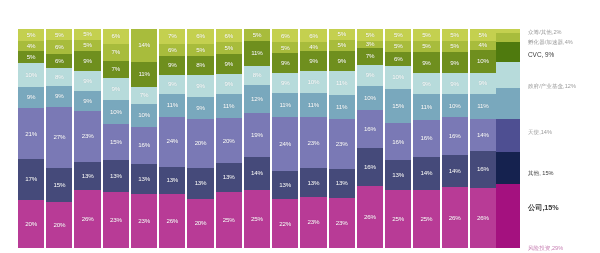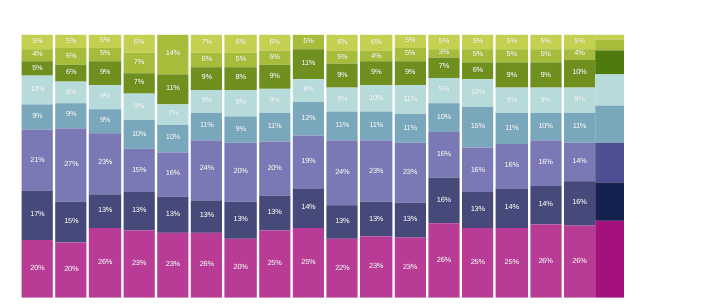--- a/index.html
+++ b/index.html
@@ -521,14 +521,24 @@
       <div class="kseg" style="height: 2%; background: rgb(196, 208, 79);"></div>
       <div class="kseg" style="height: 4%; background: rgb(168, 188, 60);"></div>
       <div class="kseg" style="height: 9%; background: rgb(79, 122, 14);"></div>
       <div class="kseg" style="height: 12%; background: rgb(183, 219, 219);"></div>
       <div class="kseg" style="height: 14%; background: rgb(121, 168, 189);"></div>
       <div class="kseg" style="height: 15%; background: rgb(78, 79, 146);"></div>
       <div class="kseg" style="height: 15%; background: rgb(21, 34, 79);"></div>
       <div class="kseg" style="height: 29%; background: rgb(164, 17, 127);"></div>
     </div>
 
+  <div id="legend-text">
+      <div class="lg-item" style="top: 4px; color: rgb(154, 154, 154);">众筹/其他,2%</div>
+      <div class="lg-item" style="top: 14px; color: rgb(154, 154, 154);">孵化器/加速器,4%</div>
+      <div class="lg-item mid" style="top: 26px; color: rgb(58, 58, 58);">CVC, 9%</div>
+      <div class="lg-item" style="top: 58px; color: rgb(154, 154, 154);">政府/产业基金,12%</div>
+      <div class="lg-item" style="top: 104px; color: rgb(154, 154, 154);">天使,14%</div>
+      <div class="lg-item" style="top: 145px; color: rgb(58, 58, 58);">其他, 15%</div>
+      <div class="lg-item big" style="top: 178px; color: rgb(58, 58, 58);">公司,15%</div>
+      <div class="lg-item" style="top: 220px; color: rgb(199, 127, 179);">风险投资,29%</div>
+    </div>
 
 </div>
 
 </body></html>

